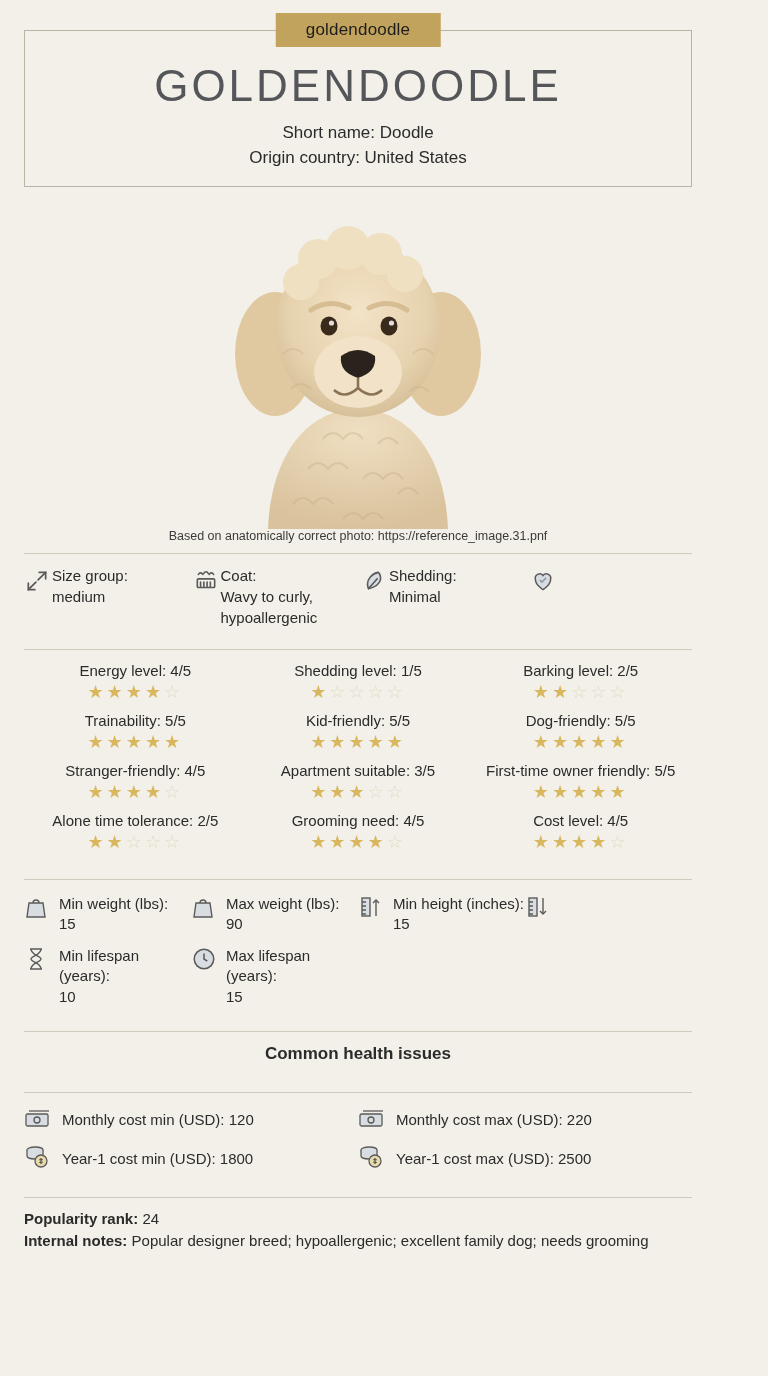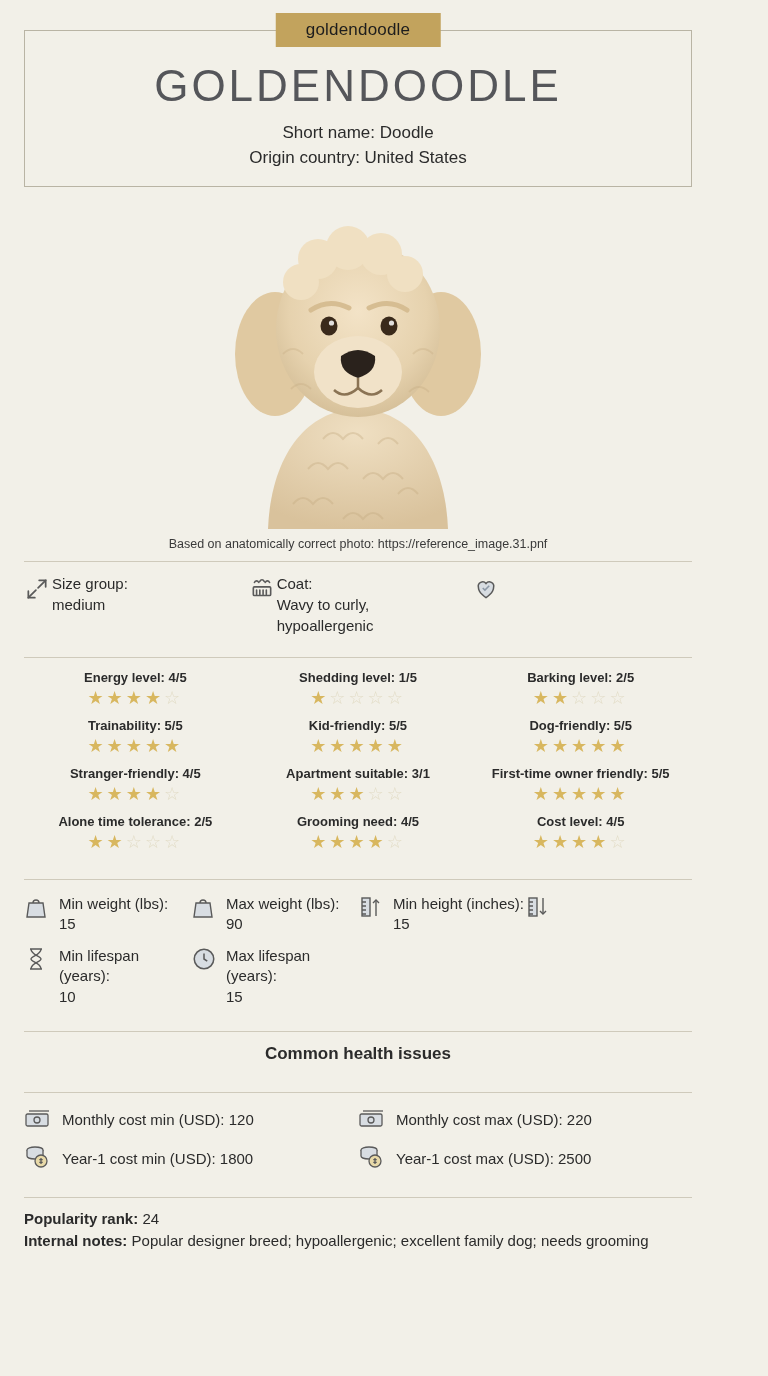--- a/index.html
+++ b/index.html
@@ -56,21 +56,20 @@
     display: flex;
     align-items: flex-end;
     justify-content: center;
     margin-top: 12px;
   }
   .dog-illustration { width: 290px; height: 325px; }
   .photo-caption {
     text-align: center;
     font-size: 12.5px;
     color: #3a3a3a;
-    margin-top: 8px;
   }
 
   hr.sep {
     border: none;
     border-top: 1px solid #cfcabb;
     margin: 10px 0 0 0;
   }
 
   
   .attr-row {
@@ -83,21 +82,21 @@
   .attr-text { font-size: 15px; line-height: 1.38; }
 
   
   .ratings {
     display: grid;
     grid-template-columns: 1fr 1fr 1fr;
     row-gap: 6px;
     padding: 12px 0 12px 0;
     text-align: center;
   }
-  .rate-label { font-size: 13px; margin-bottom: 1px; font-weight: bold; }
+  .rate-label { font-size: 15px; margin-bottom: 1px; }
   .stars { font-size: 18px; letter-spacing: 3px; color: #d8b75f; line-height: 1.35; }
   .star-empty { color: #e2dcc6; }
   .rate-item { padding-bottom: 2px; }
 
   
   .measures {
     display: grid;
     grid-template-columns: 1fr 1fr 1fr 1fr;
     row-gap: 12px;
     padding: 14px 0 14px 0;
@@ -230,20 +229,32 @@
           <path d="M7 13v4M10 13v4M13 13v4M16 13v4"></path>
         </svg>
       </span>
       <span class="attr-text">
         <span>Coat:</span><br>
         <span>Wavy to curly, hypoallergenic</span>
       </span>
     </div>
     <div class="attr-cell">
       <span class="ico">
+        <svg width="26" height="26" viewBox="0 0 24 24" fill="none" stroke="#5a5a5a" stroke-width="1.5" stroke-linecap="round">
+          <path d="M16 4c-6 1-10 6-10 11 0 2 1 4 1 4s7-1 10-6c2-3 1-7-1-9z" fill="#d8dde2" stroke="#5a5a5a"></path>
+          <path d="M7 19l8-9"></path>
+        </svg>
+      </span>
+      <span class="attr-text">
+        <span>Shedding:</span><br>
+        <span>Minimal</span>
+      </span>
+    </div>
+    <div class="attr-cell">
+      <span class="ico">
         <svg width="26" height="26" viewBox="0 0 24 24" fill="#d8dde2" stroke="#5a5a5a" stroke-width="1.4">
           <path d="M12 20s-7-4.5-7-9.5A4 4 0 0 1 12 7a4 4 0 0 1 7 3.5C19 15.5 12 20 12 20z"></path>
           <path d="M9 11l2 2 4-4" fill="none" stroke="#8c98a6" stroke-width="1.4"></path>
         </svg>
       </span>
     </div>
   </div>
 
   <hr class="sep">
 
@@ -270,21 +281,21 @@
     </div>
     <div class="rate-item">
       <div class="rate-label">Dog-friendly: 5/5</div>
       <div class="stars"><span>★</span><span>★</span><span>★</span><span>★</span><span>★</span></div>
     </div>
     <div class="rate-item">
       <div class="rate-label">Stranger-friendly: 4/5</div>
       <div class="stars"><span>★</span><span>★</span><span>★</span><span>★</span><span class="star-empty">☆</span></div>
     </div>
     <div class="rate-item">
-      <div class="rate-label">Apartment suitable: 3/1</div>
+      <div class="rate-label">Apartment suitable: 3/5</div>
       <div class="stars"><span>★</span><span>★</span><span>★</span><span class="star-empty">☆</span><span class="star-empty">☆</span></div>
     </div>
     <div class="rate-item">
       <div class="rate-label">First-time owner friendly: 5/5</div>
       <div class="stars"><span>★</span><span>★</span><span>★</span><span>★</span><span>★</span></div>
     </div>
     <div class="rate-item">
       <div class="rate-label">Alone time tolerance: 2/5</div>
       <div class="stars"><span>★</span><span>★</span><span class="star-empty">☆</span><span class="star-empty">☆</span><span class="star-empty">☆</span></div>
     </div>

